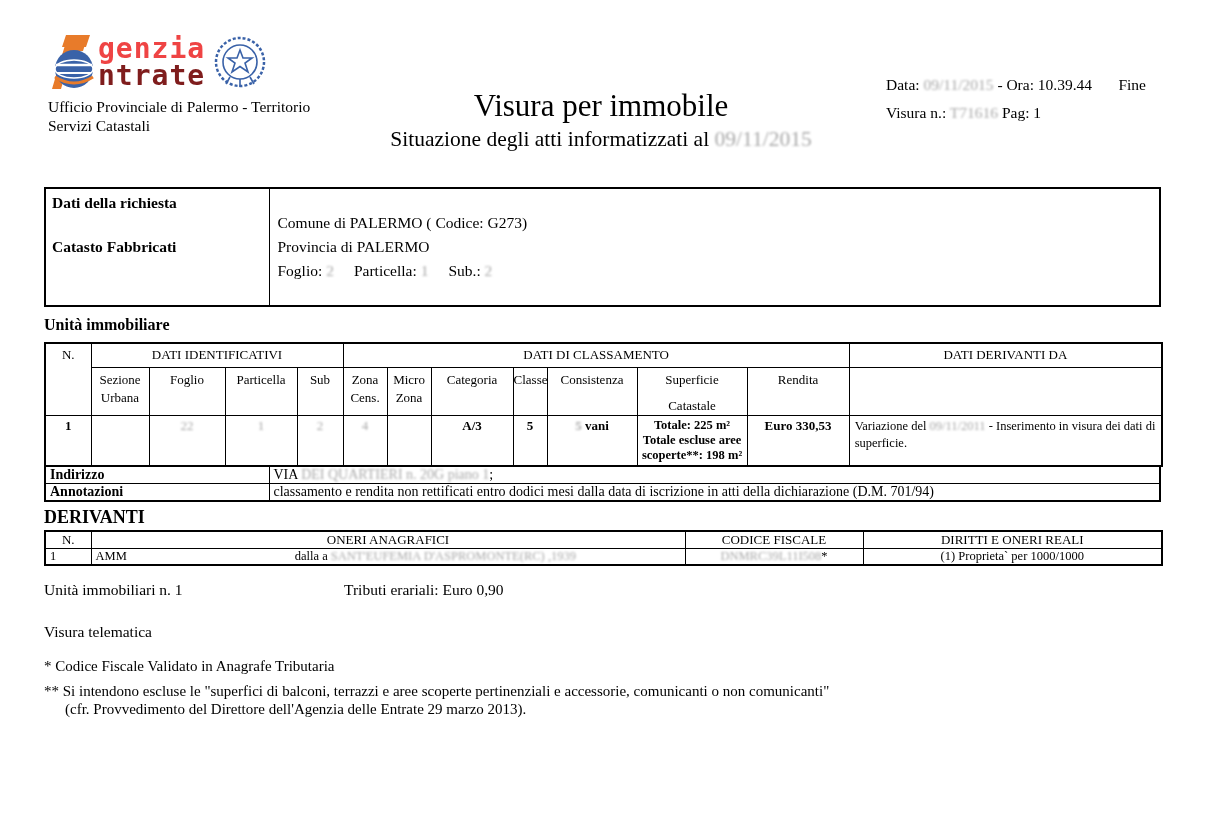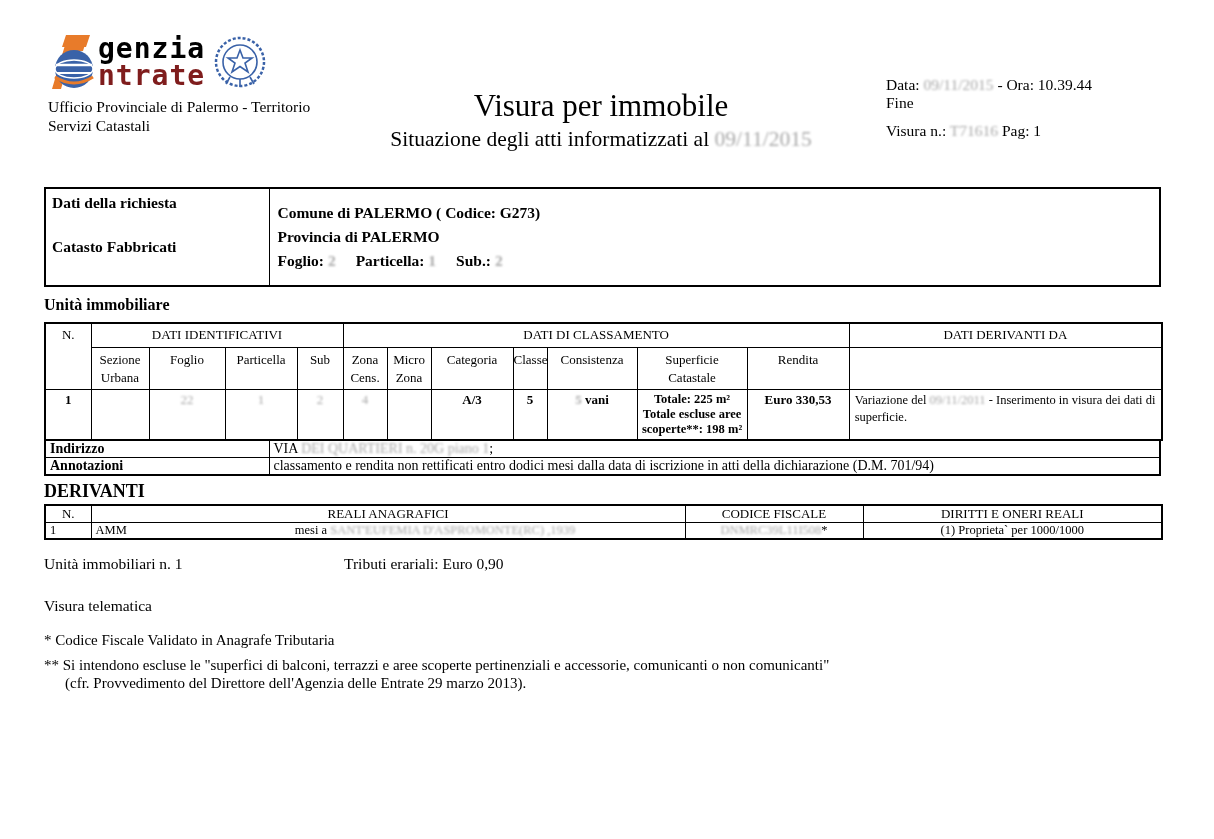--- a/index.html
+++ b/index.html
@@ -7,47 +7,47 @@
   body {
     width:1214px; height:839px; position:relative;
     font-family:"Liberation Serif", serif; color:#000;
     overflow:hidden;
   }
   
   .header-left { position:absolute; left:48px; top:31px; }
   .logo-row { display:flex; align-items:flex-start; }
   .logo-mono { width:56px; height:62px; margin-right:-6px; }
   .logo-text { font-family:"DejaVu Sans Mono", monospace; font-weight:bold; font-size:28px; line-height:27px; letter-spacing:1px; padding-top:4px; }
-  .logo-line1 { color:#000000; display:block; }
+  .logo-line1 { color:#ef4444; display:block; }
   .logo-line2 { color:#7f1d1d; display:block; }
   .emblem { width:54px; height:58px; margin-left:8px; margin-top:2px; }
   .office { font-size:15.5px; line-height:19px; margin-top:4px; }
 
   .title-block { position:absolute; left:296px; top:88px; width:610px; text-align:center; }
   .doc-title { font-size:31px; font-weight:normal; }
   .doc-subtitle { font-size:21.5px; margin-top:3px; }
 
   .right-info { position:absolute; left:886px; top:76px; width:260px; font-size:15.5px; }
-  .right-info .line1 { display:flex; justify-content:space-between;flex-direction:column; }
+  .right-info .line1 { display:flex; justify-content:space-between; }
   .right-info .line2 { margin-top:10px; }
 
   
   .redacted { color:#a9a9a9; filter:blur(1.1px); user-select:none; }
 
   
   .content { position:absolute; left:44px; top:187px; width:1117px; }
   table { border-collapse:collapse; table-layout:fixed; width:1117px; }
   td, th { border:1px solid #000; font-weight:normal; overflow:hidden; }
   .outer { border:2px solid #000; }
 
   
   .richiesta td { vertical-align:top; }
   .richiesta .label-cell { width:224px; padding:5px 6px 4px 6px; }
   .richiesta .label-cell .lbls { display:flex; flex-direction:column; justify-content:space-between; height:62px; font-weight:bold; font-size:15.5px; }
-  .richiesta .value-cell { padding:12px 8px; font-weight:bold; font-size:15.5px; line-height:24px; }
+  .richiesta .value-cell { padding:22px 8px; font-weight:normal; font-size:15.5px; line-height:24px; }
   .richiesta .fps { display:flex; gap:6px; }
   .richiesta .fps .pair { margin-right:14px; }
 
   .section-heading { font-weight:bold; font-size:16px; margin-top:9px; }
 
   
   .main-table { margin-top:8px; font-size:13px; }
   .main-table th { text-align:center; vertical-align:top; padding-top:3px; }
   .group-h { font-weight:bold; font-size:13px; height:24px; }
   .col-h { height:42px; font-size:13px; line-height:18px; }
@@ -216,21 +216,21 @@
             <div>Categoria</div>
           </th>
       <th>
             <div>Classe</div>
           </th>
       <th>
             <div>Consistenza</div>
           </th>
       <th>
             <div>Superficie</div>
-            <div style="margin-top:0">Catastale</div>
+            <div style="margin-top:8px">Catastale</div>
           </th>
       <th>
             <div>Rendita</div>
           </th>
       <th></th>
     </tr>
     <tr>
       <td class="bold">1</td>
       <td></td>
       <td class="redacted">22</td>
@@ -272,28 +272,28 @@
   <table class="int-table outer">
     <colgroup>
       <col style="width:46px">
         <col style="width:594px">
         <col style="width:178px">
         <col style="width:299px">
     </colgroup>
     <tbody>
         <tr>
       <th>N.</th>
-      <th>REALI ANAGRAFICI</th>
+      <th>ONERI ANAGRAFICI</th>
       <th>CODICE FISCALE</th>
       <th>DIRITTI E ONERI REALI</th>
     </tr>
     <tr>
       <td>1</td>
       <td>
-        <span>AMM</span><span class="nato">mesi a </span><span class="redacted">SANT'EUFEMIA D'ASPROMONTE(RC)   ,1939</span>
+        <span>AMM</span><span class="nato">dalla a </span><span class="redacted">SANT'EUFEMIA D'ASPROMONTE(RC)   ,1939</span>
       </td>
       <td class="center">
         <span class="redacted">DNMRC39L11I508</span><span>*</span>
       </td>
       <td class="center">(1) Proprieta` per 1000/1000</td>
     </tr>
   </tbody>
     </table>
 
   <div class="footer-line1">

